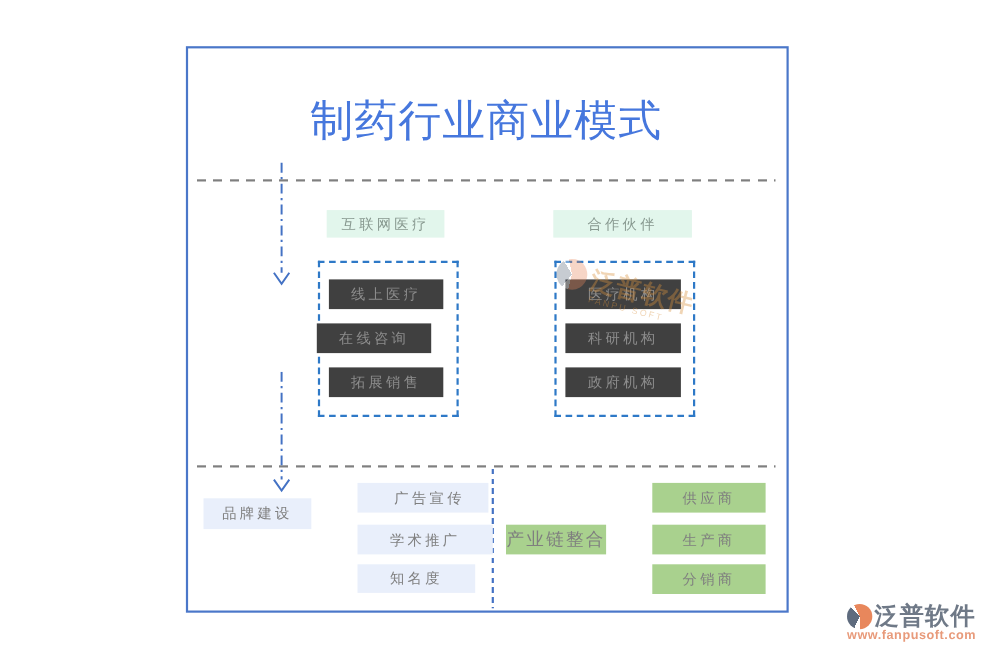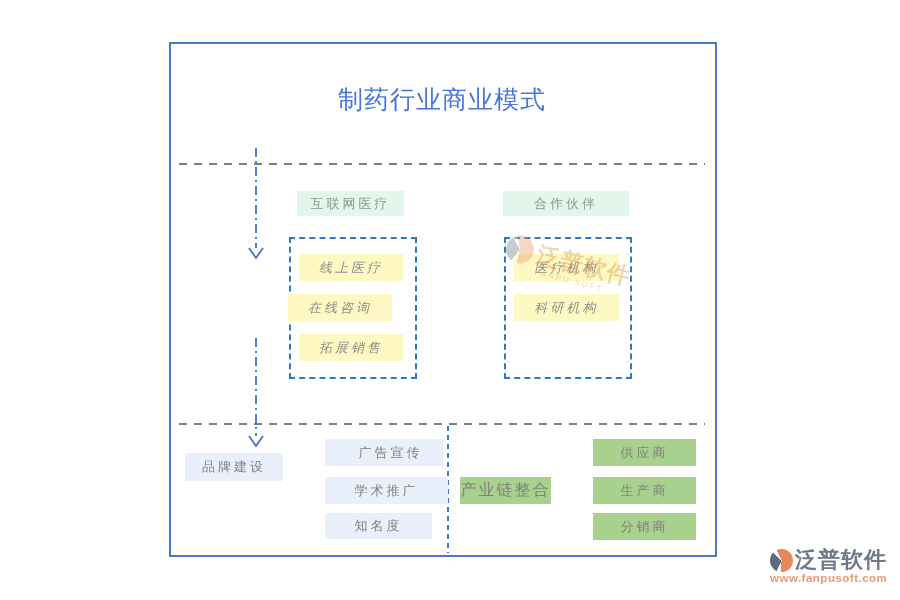--- a/index.html
+++ b/index.html
@@ -13,21 +13,21 @@
 
   .frame {
     position:absolute; left:169px; top:42px; width:544px; height:511px;
     border:2px solid #4A77C9; background:#ffffff;
   }
 
   .title {
     position:absolute; left:169px; top:83px; width:546px;
     text-align:center; margin:0;
     font-family:"Liberation Serif", serif; font-weight:500;
-    font-size:25px; letter-spacing:1px; color:#4677DD;
+    font-size:39px; letter-spacing:1px; color:#4677DD;
   }
 
   .hline {
     position:absolute; height:2px;
     background:repeating-linear-gradient(to right,#7F7F7F 0 8px,transparent 8px 15px);
   }
   .hline1 { left:179px; top:163px; width:526px; }
   .hline2 { left:179px; top:423px; width:526px; }
 
   .vdivider {
@@ -37,21 +37,21 @@
 
   .arrow-svg { position:absolute; width:20px; }
   .arrow1 { left:246px; top:146px; height:118px; }
   .arrow2 { left:246px; top:338px; height:114px; }
 
   .box {
     position:absolute; display:flex; align-items:center; justify-content:center;
     font-size:13px; letter-spacing:3px; color:#8C8C8C; white-space:nowrap;
   }
   .mint  { background:#E2F6EC; color:#87988F; }
-  .orange{ background:#fef9c3;font-style:italic; }
+  .orange{ background:#404040; }
   .blue  { background:#E9EFFB; color:#7F7F7F; }
   .green { background:#A9D18E; color:#7F7F7F; }
 
   .mint1 { left:297px; top:191px; width:107px; height:25px; }
   .mint2 { left:503px; top:191px; width:126px; height:25px; }
 
   .dashedbox {
     position:absolute; border:2px dashed #2E79C7; background:transparent;
   }
   .dash1 { left:289px; top:237px; width:124px; height:138px; }
@@ -132,20 +132,21 @@
 
   <div class="dashedbox dash1"></div>
   <div class="dashedbox dash2"></div>
 
   <div class="box orange o1">线上医疗</div>
   <div class="box orange o2">在线咨询</div>
   <div class="box orange o3">拓展销售</div>
 
   <div class="box orange o4">医疗机构</div>
   <div class="box orange o5">科研机构</div>
+  <div class="box orange o6">政府机构</div>
 
   <div class="box blue b1">品牌建设</div>
   <div class="box blue b2">广告宣传</div>
   <div class="box blue b3">学术推广</div>
   <div class="box blue b4">知名度</div>
 
   <div class="box green g1">产业链整合</div>
   <div class="box green g2">供应商</div>
   <div class="box green g3">生产商</div>
   <div class="box green g4">分销商</div>

